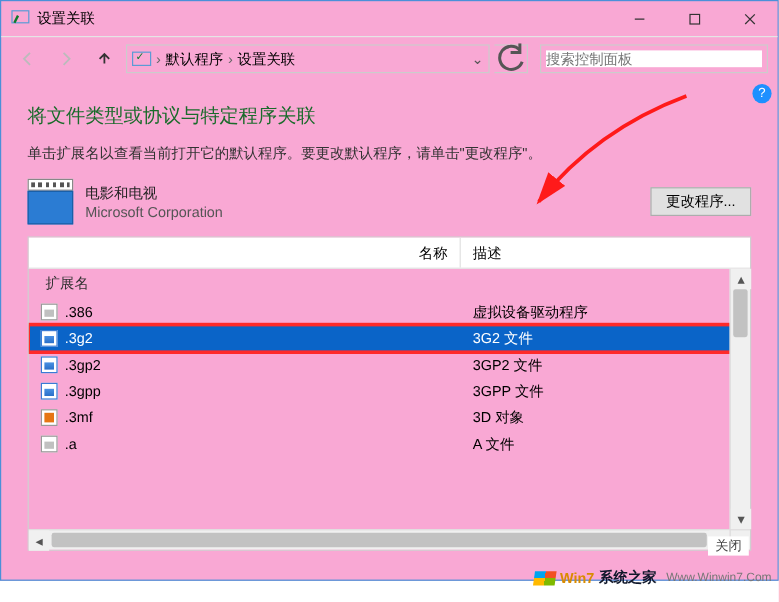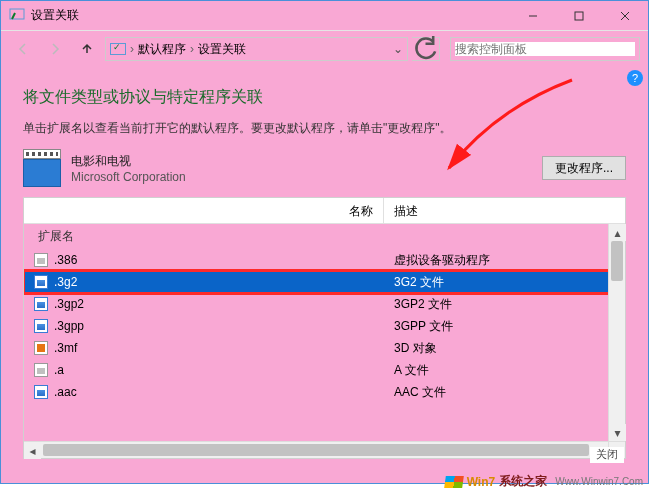--- a/index.html
+++ b/index.html
@@ -58,21 +58,21 @@
   .hscroll { position:absolute; left:0; right:17px; bottom:0; height:17px; background:#f0f0f0; border-top:1px solid #ddd; display:flex; }
   .hscroll .scrollarrow { height:17px; }
   .hscroll .hthumb { flex:1; margin:2px; background:#c2c2c2; border-radius:2px; }
   .corner { position:absolute; right:0; bottom:0; width:17px; height:17px; background:#f0f0f0; border-top:1px solid #ddd; border-left:1px solid #ddd; }
   .closebtm { position:absolute; right:24px; bottom:4px; height:16px; font-size:11px; color:#444; background:#fff; padding:0 6px; }
   .arrow { position:absolute; top:78px; right:72px; pointer-events:none; }
   .arrow svg { overflow:visible; }
   .watermark { position:absolute; right:6px; bottom:12px; font-size:12px; display:flex; align-items:center; gap:4px; }
   .watermark .flag { width:18px; height:12px; background: conic-gradient(#f25022 0 25%, #7fba00 0 50%, #ffb900 0 75%, #00a4ef 0 100%); transform: skewX(-8deg); }
   .watermark .t1 { color:#d98b00; font-weight:bold; }
-  .watermark .t2 { color:#7f1d1d; font-weight:bold; }
+  .watermark .t2 { color:#0f172a; font-weight:bold; }
   .watermark .url { color:#777; font-size:10px; margin-left:4px; }
 </style>
 </head>
 <body>
 
 <div class="window">
   <div class="titlebar">
     <span class="title-icon">
       <svg viewBox="0 0 16 16">
           <rect x="1" y="1" width="14" height="10" fill="none" stroke="#5b9bd5"></rect>
@@ -196,27 +196,20 @@
                 <span>.3mf</span>
               </div>
               <div class="c2">3D 对象</div>
             </div>
             <div class="row">
               <div class="c1">
                 <span class="fileicon grey"></span>
                 <span>.a</span>
               </div>
               <div class="c2">A 文件</div>
-            </div>
-            <div class="row">
-              <div class="c1">
-                <span class="fileicon blue"></span>
-                <span>.aac</span>
-              </div>
-              <div class="c2">AAC 文件</div>
             </div>
           </div>
       </div>
       <div class="scrolltrack">
         <div class="scrollarrow">▴</div>
         <div class="scrollthumb"></div>
         <div class="scrollarrow" style="position:absolute;bottom:0">▾</div>
       </div>
       <div class="hscroll">
         <div class="scrollarrow">◂</div>

